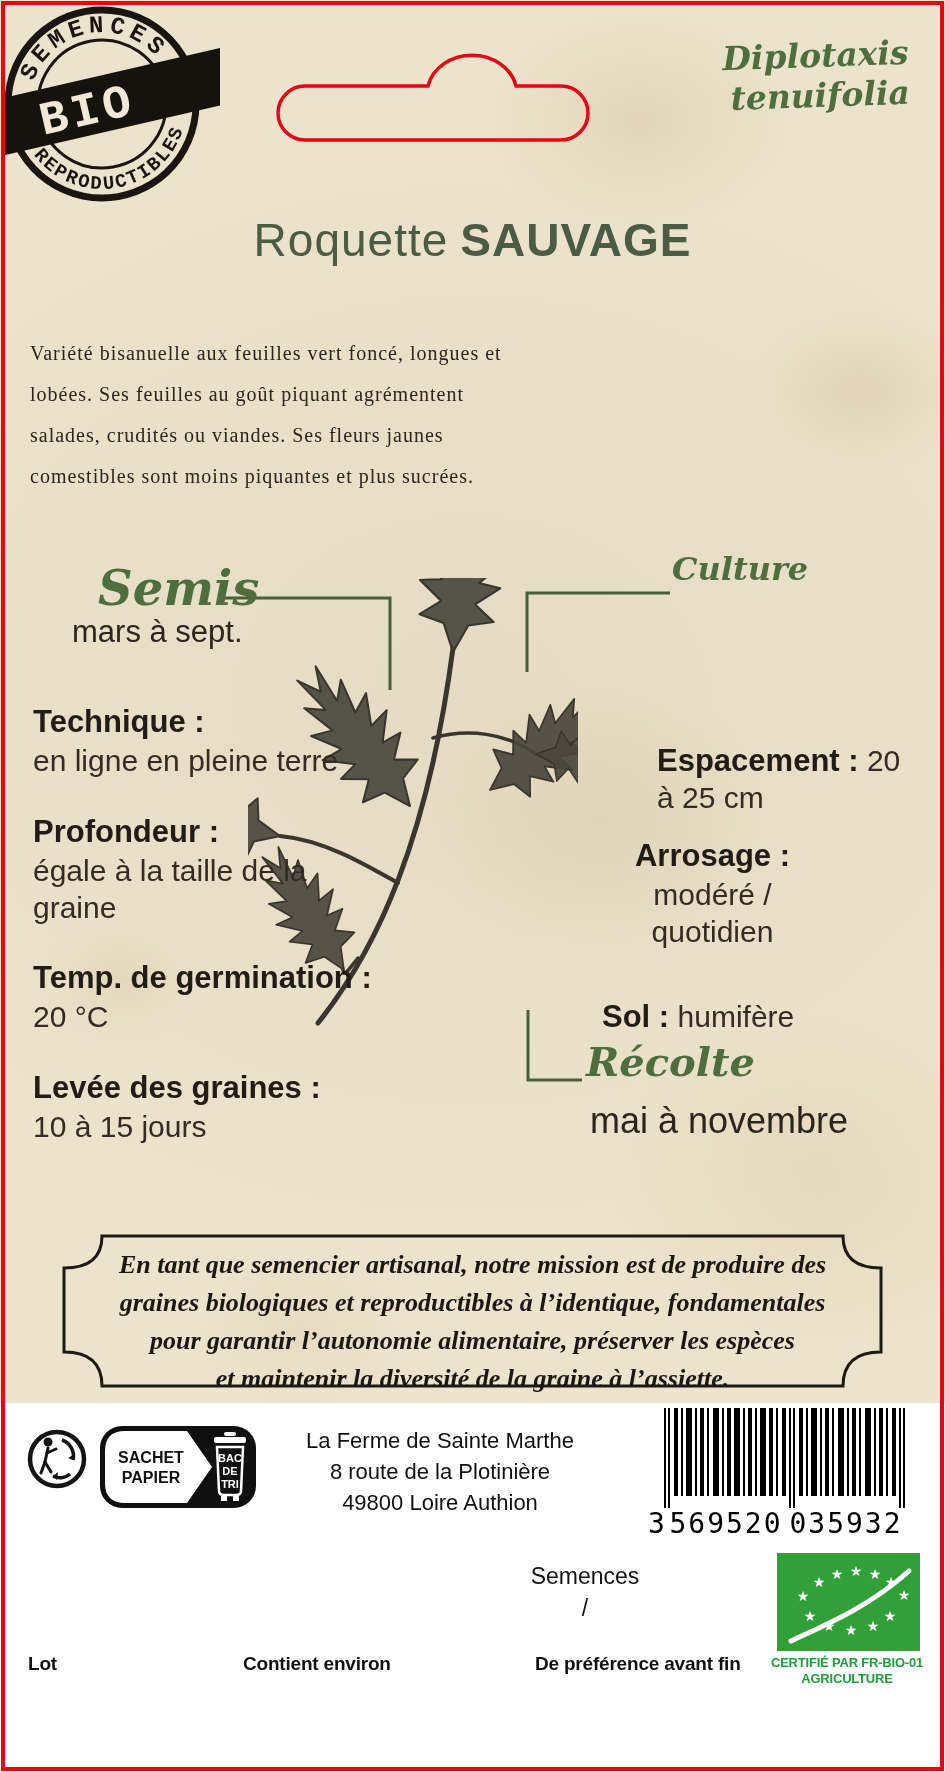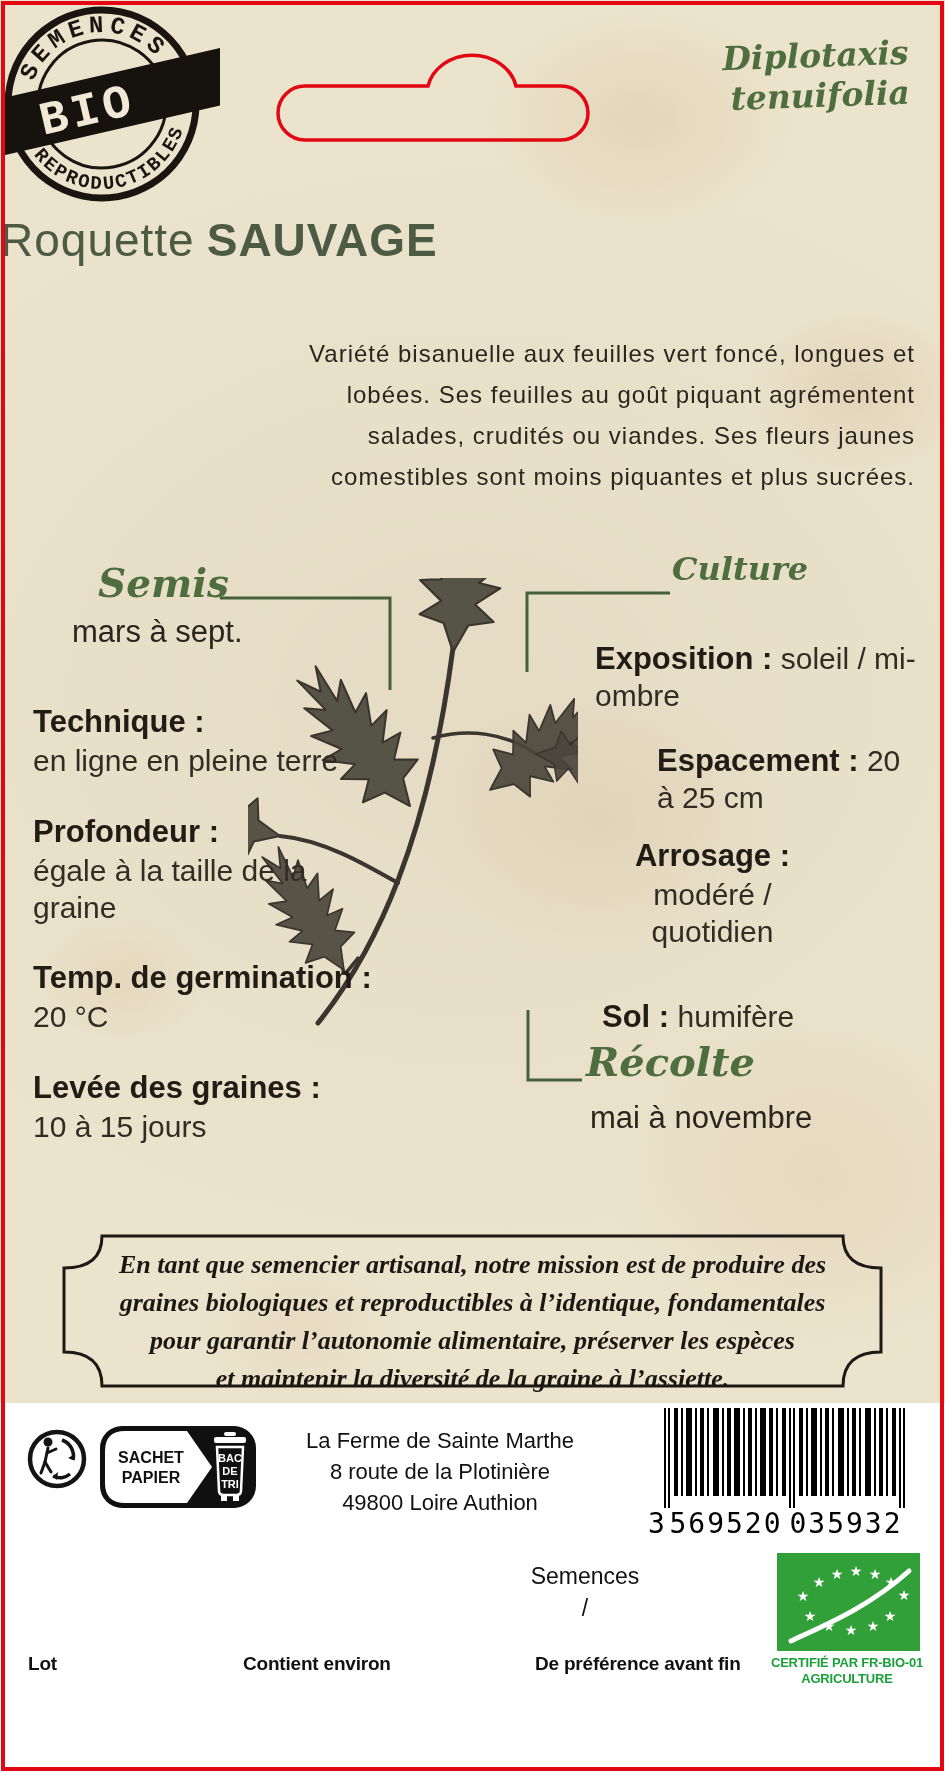--- a/index.html
+++ b/index.html
@@ -19,37 +19,37 @@
       radial-gradient(300px 240px at 820px 1180px, rgba(190,160,110,.15), transparent 70%),
       radial-gradient(150px 110px at 300px 1330px, rgba(185,150,100,.10), transparent 70%),
       radial-gradient(900px 700px at 470px 700px, rgba(120,95,60,.06), transparent 80%);
   }
   .abs{position:absolute;}
   .z2{z-index:2;}
   
   #red-border{position:absolute;inset:1px;border:4px solid #e30613;z-index:9;pointer-events:none;}
 
   
-  #title{left:0;right:0;top:213px;font-size:46px;letter-spacing:1px;color:#4c5b44;z-index:2;}
+  #title{left:0;right:0;top:213px;text-align:center;font-size:46px;letter-spacing:1px;color:#4c5b44;z-index:2;}
   #title .t-bold{font-weight:bold;margin-left:12px;}
 
   #species{right:36px;top:36px;text-align:right;z-index:2;
     font-family:"DejaVu Serif",serif;font-style:italic;font-weight:bold;
     font-size:33px;line-height:40px;color:#4e6e3e;transform:rotate(-2deg);}
 
-  #description{left:30px;top:333px;width:885px;text-align:right;z-index:2;
-    font-size:24px;line-height:41px;letter-spacing:1px;color:#2b251e;}
+  #description{left:30px;top:333px;width:885px;text-align:left;z-index:2;
+    font-size:20px;line-height:41px;letter-spacing:1px;color:#2b251e;font-family:Liberation Serif, serif;}
 
   .script-heading{font-family:"DejaVu Serif",serif;font-style:italic;font-weight:bold;
     color:#4e6e3e;z-index:2;}
-  #semis-heading{left:98px;top:560px;font-size:39px;}
+  #semis-heading{left:98px;top:560px;font-size:48px;}
   #culture-heading{left:672px;top:550px;font-size:32px;}
   #recolte-heading{left:586px;top:1038px;font-size:40px;}
   #semis-period{left:72px;top:614px;font-size:31px;z-index:2;}
-  #recolte-period{left:590px;top:1100px;font-size:31px;z-index:2;}
+  #recolte-period{left:590px;top:1100px;font-size:36px;z-index:2;}
 
   .spec{z-index:2;font-size:30px;line-height:37px;color:#342c24;}
   .spec .lbl{font-weight:bold;color:#211c16;font-size:31px;}
   .spec .lbl-block{display:block;font-weight:bold;color:#211c16;font-size:31px;line-height:40px;}
   #spec-technique{left:33px;top:702px;width:370px;}
   #spec-profondeur{left:33px;top:812px;width:335px;}
   #spec-temp{left:33px;top:958px;width:380px;}
   #spec-levee{left:33px;top:1068px;width:380px;}
   #spec-exposition{left:595px;top:640px;width:335px;}
   #spec-espacement{left:657px;top:742px;width:250px;}
@@ -167,24 +167,20 @@
   <div id="spec-levee" class="abs spec">
     <span class="lbl-block">Levée des graines :</span>
     <span>10 à 15 jours</span>
   </div>
 
   <div id="culture-heading" class="abs script-heading">Culture</div>
   <svg class="abs connector" style="left:520px;top:585px;" width="160" height="95" viewBox="0 0 160 95">
     <path d="M 150 8 H 7 V 87" fill="none" stroke="#45603a" stroke-width="3"></path>
   </svg>
 
-  <div id="spec-exposition" class="abs spec">
-    <span class="lbl">Exposition :</span>
-    <span>soleil / mi-ombre</span>
-  </div>
   <div id="spec-espacement" class="abs spec">
     <span class="lbl">Espacement :</span>
     <span>20 à 25 cm</span>
   </div>
   <div id="spec-arrosage" class="abs spec">
     <span class="lbl-block">Arrosage :</span>
     <span>modéré / quotidien</span>
   </div>
   <div id="spec-sol" class="abs spec">
     <span class="lbl">Sol :</span>

